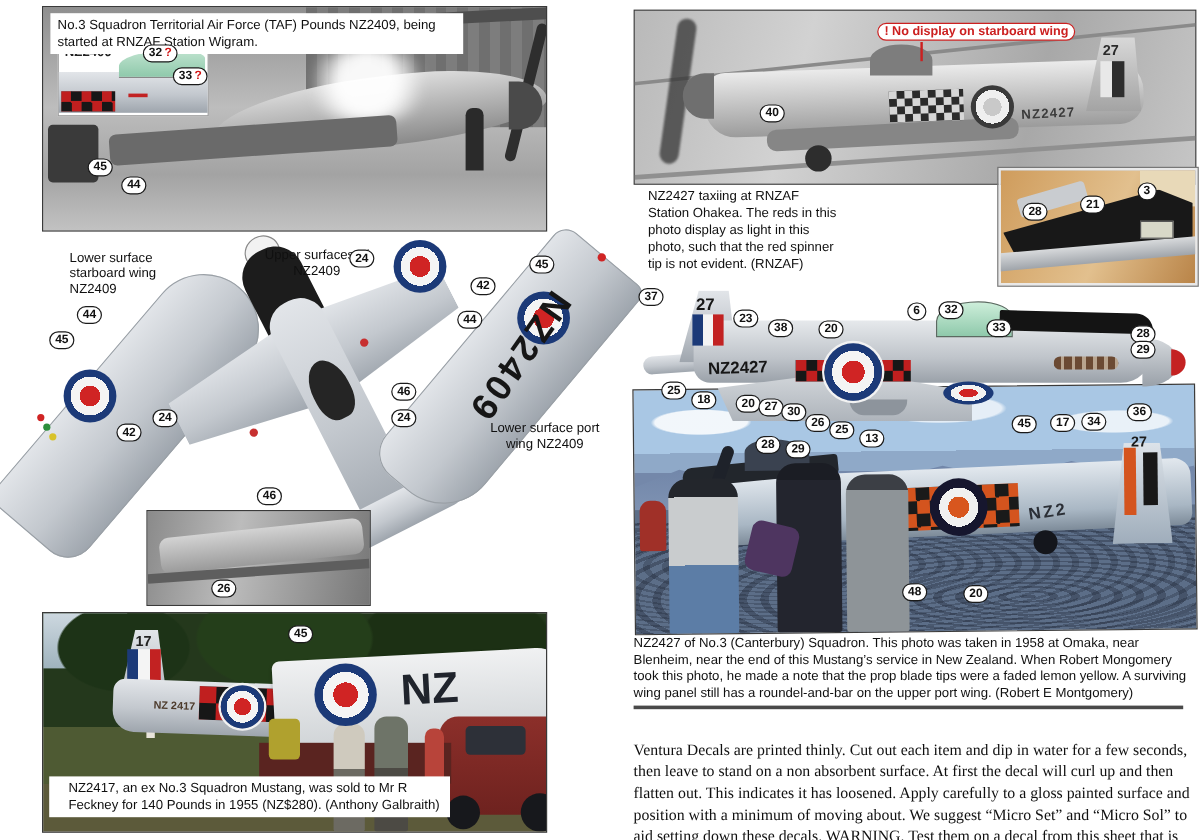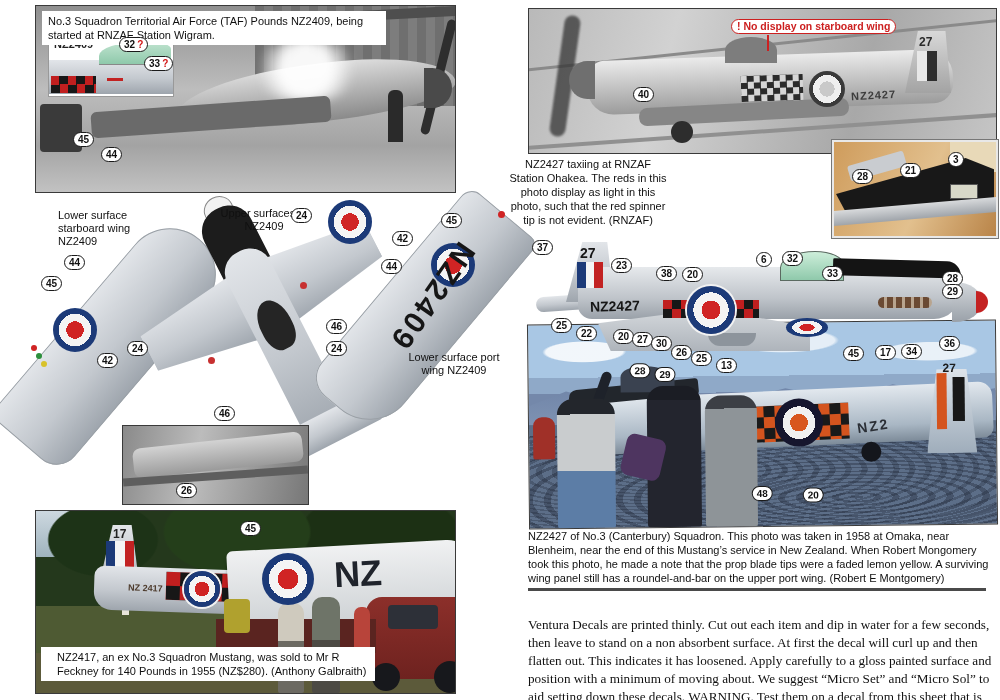--- a/index.html
+++ b/index.html
@@ -169,21 +169,21 @@
     <div class="codebig" style="left:322px;top:80px;font-size:11px;color:#3c3c3c;transform:rotate(-3deg);letter-spacing:1px;">NZ2427</div>
     <div class="abs" style="left:376px;top:22px;width:46px;height:62px;background:linear-gradient(180deg,#d8d8d8,#a3a3a3);clip-path:polygon(28% 0,88% 0,100% 100%,0 100%);"></div>
     <div class="codebig" style="left:390px;top:26px;font-size:12px;color:#2a2a2a;">27</div>
     <div class="abs" style="left:388px;top:42px;width:20px;height:30px;background:linear-gradient(90deg,#e8e8e8 0 50%,#2e2e2e 50%);"></div>
     <div class="abs" style="left:142px;top:112px;width:22px;height:22px;background:#2d2d2d;border-radius:50%;"></div>
     <div class="abs" style="left:238px;top:26px;width:2px;height:16px;background:#cc2020;z-index:39;"></div>
     <div class="anno" style="left:202px;top:10px;">! No display on starboard wing</div>
   <span class="co" style="left: 104px; top: 78px;">40</span>
     </div>
 
-  <div class="abs cap" style="left:508px;top:157px;width:160px;text-align:center;">NZ2427 taxiing at RNZAF Station Ohakea. The reds in this photo display as light in this photo, such that the red spinner tip is not evident. (RNZAF)</div>
+  <div class="abs cap" style="left:540px;top:157px;width:160px;">NZ2427 taxiing at RNZAF Station Ohakea. The reds in this photo display as light in this photo, such that the red spinner tip is not evident. (RNZAF)</div>
 
   <div class="photo" style="left:832px;top:140px;width:162px;height:94px;border:2px solid #e8e8e8;outline:1px solid #777;
               background:linear-gradient(115deg,#cf9c5c,#e2c08e 55%,#b98448);">
     <div class="abs" style="right:0;top:0;width:46px;height:30px;background:#e8d9b8;"></div>
     <div class="abs" style="left:2px;top:16px;width:158px;height:62px;background:#181818;
                 clip-path:polygon(0 58%,82% 0,100% 18%,100% 80%,8% 96%);"></div>
     <div class="abs" style="left:-4px;top:62px;width:170px;height:15px;background:linear-gradient(180deg,#d8dadc,#9fa4aa);transform:rotate(-5deg);"></div>
     <div class="abs" style="left:14px;top:16px;width:58px;height:16px;background:#c9ccd0;transform:rotate(-16deg);border-radius:3px;"></div>
     <div class="abs" style="left:116px;top:42px;width:26px;height:13px;background:#d8d8c8;border:1px solid #555;"></div>
   <span class="co" style="left: 18px; top: 27px;">28</span>
@@ -214,29 +214,29 @@
     <div class="abs" style="left:424px;top:47px;width:30px;height:40px;background:linear-gradient(180deg,#d4d8dc,#9aa1a9);
                 border-radius:0 90% 90% 0/0 50% 50% 0;"></div>
     <div class="abs" style="left:448px;top:56px;width:12px;height:22px;background:#c42222;border-radius:0 100% 100% 0/0 50% 50% 0;"></div>
 
     <div class="codebig" style="left:62px;top:63px;font-size:14px;transform:rotate(-2deg);z-index:7;">NZ2427</div>
     <div class="abs checker" style="left:135px;top:65px;width:96px;height:18px;z-index:6;"></div>
     <div class="roundel outlined" style="left:159px;top:51px;width:48px;height:48px;z-index:7;"></div>
     <div class="abs" style="left:180px;top:98px;width:48px;height:13px;background:#8d949c;border-radius:0 0 12px 12px;"></div>
   <span class="co" style="left: 4px; top: 5px;">37</span>
       <span class="co" style="left: 83px; top: 23px;">23</span>
-      <span class="co" style="left: 112px; top: 31px; margin-left: 16px;">38</span>
+      <span class="co" style="left: 112px; top: 31px;">38</span>
       <span class="co" style="left: 154px; top: 32px;">20</span>
       <span class="co" style="left: 228px; top: 17px;">6</span>
       <span class="co" style="left: 254px; top: 16px;">32</span>
       <span class="co" style="left: 294px; top: 31px;">33</span>
       <span class="co" style="left: 414px; top: 36px;">28</span>
       <span class="co" style="left: 414px; top: 49px;">29</span>
       <span class="co" style="left: 23px; top: 83px;">25</span>
-      <span class="co" style="left: 48px; top: 91px;">22</span>
+      <span class="co" style="left: 48px; top: 91px;">18</span>
       <span class="co" style="left: 85px; top: 94px;">20</span>
       <span class="co" style="left: 104px; top: 97px;">27</span>
       <span class="co" style="left: 123px; top: 101px;">30</span>
       <span class="co" style="left: 143px; top: 110px;">26</span>
       <span class="co" style="left: 163px; top: 116px;">25</span>
       <span class="co" style="left: 188px; top: 123px;">13</span>
       <span class="co" style="left: 315px; top: 111px;">45</span>
       <span class="co" style="left: 347px; top: 110px;">17</span>
       <span class="co" style="left: 373px; top: 109px;">34</span>
       <span class="co" style="left: 411px; top: 101px;">36</span>

